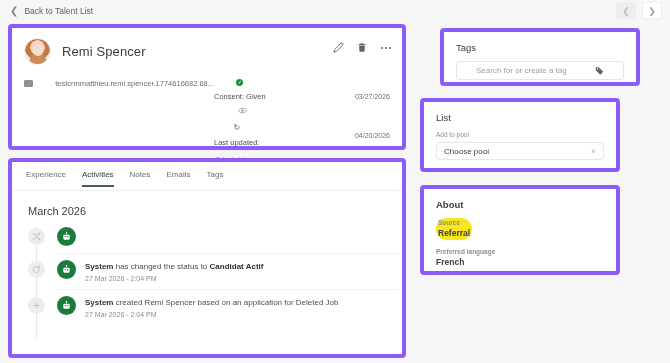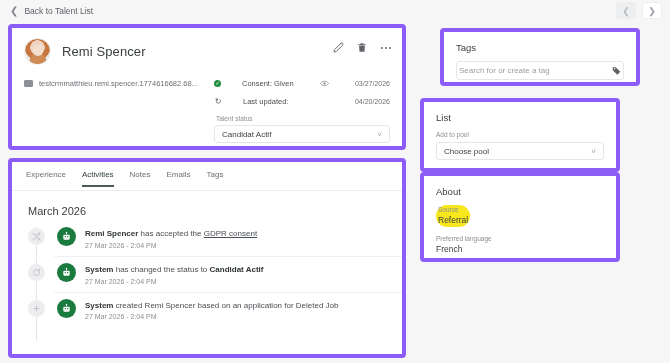--- a/index.html
+++ b/index.html
@@ -56,25 +56,25 @@
   .pname { font-size: 13px; color: #3c4043; margin-left: 11px; letter-spacing: .1px; }
   .head-actions {
     position: absolute; right: 10px; top: 14px;
     display: flex; align-items: center; gap: 13px; color: #5f6368;
   }
   .iconbtn { cursor: pointer; display: flex; align-items: center; justify-content: center; }
 
   .profile-body { display: flex; padding: 14px 12px 0 12px; }
   .pb-left { width: 190px; }
   .pb-right { flex: 1; }
-  .email-row { display: flex; align-items: center; gap: 6px; font-size: 7.5px; color: #6b7075; }
+  .email-row { display: flex; align-items: center; gap: 6px; font-size: 7.5px; color: #6b7075; justify-content: space-between; }
   .mailicon { width: 9px; height: 7px; border: 1px solid #8b9096; border-radius: 1px; position: relative; flex: 0 0 auto; background:#8b9096;}
 
   .info-row { display: flex; align-items: center; font-size: 7.5px; color: #4a4f54; margin-bottom: 9px; }
-  .info-row .lbl { display: flex; align-items: center; gap: 21px; }
+  .info-row .lbl { display: flex; align-items: center; gap: 6px; flex-direction: column; }
   .info-row .date { margin-left: auto; font-size: 7px; color: #6b7075; }
   .dot-ok {
     width: 7px; height: 7px; border-radius: 50%; background: #1e8e3e;
     display: inline-flex; align-items: center; justify-content: center;
     color: #fff; font-size: 5px; line-height: 1; flex: 0 0 auto;
   }
   .refresh-ic { font-size: 8px; color: #5f6368; width: 8px; text-align: center; }
   .eye-ic { margin-left: 5px; color: #80868b; display: inline-flex; }
 
   .field-label { font-size: 6.5px; color: #8a8f94; margin: 2px 0 3px 2px; }
@@ -116,26 +116,26 @@
   }
   .tl-text { margin-left: 9px; padding-top: 1px; }
   .tl-line { font-size: 8px; color: #4a4f54; line-height: 1.35; }
   .tl-line b { color: #2f3437; font-weight: bold; }
   .tl-line a { color: #4a4f54; text-decoration: underline; }
   .tl-time { font-size: 7px; color: #8a8f94; margin-top: 2px; }
 
   
   #tags-card { left: 440px; top: 28px; width: 200px; height: 58px; }
   #pools-card { left: 420px; top: 98px; width: 200px; height: 74px; }
-  #about-card { left: 420px; top: 172px; width: 200px; height: 90px; }
+  #about-card { left: 420px; top: 185px; width: 200px; height: 90px; font-weight: bold; }
   .panel-title { font-size: 9.5px; color: #3c4043; padding: 10px 12px 0 12px; }
   .panel-body { padding: 8px 12px 0 12px; }
   .input-box {
     height: 19px; border: 1px solid #e4e6e8; border-radius: 3px; background: #fff;
-    display: flex; align-items: center; padding: 0 2px; font-size: 8px; color: #9aa0a6;
+    display: flex; align-items: center; padding: 0 19px; font-size: 8px; color: #9aa0a6;
     cursor: text;
   }
   .input-box .tagic { margin-left: auto; color: #5f6368; display: inline-flex; }
   .sub-label { font-size: 6.5px; color: #8a8f94; margin-bottom: 4px; }
   .about-field { margin-top: 8px; }
   .about-lbl { font-size: 6.5px; color: #8a8f94; }
   .about-val { font-size: 8.5px; color: #3c4043; margin-top: 2px; }
   .hl-block { background: #f8e71c; display: inline-block; padding: 1px 2px 2px 2px; border-radius: 11px; }
 </style>
 </head>
@@ -258,26 +258,20 @@
         </div>
         <div class="green-node">
           <svg width="11" height="11" viewBox="0 0 24 24" fill="#ffffff">
             <rect x="5" y="8" width="14" height="11" rx="2.5"></rect>
             <rect x="11" y="3" width="2" height="4"></rect>
               <circle cx="12" cy="3" r="1.6"></circle>
             <rect x="8" y="11" width="2.6" height="2.6" rx=".6" fill="#1b7a3d"></rect>
             <rect x="13.4" y="11" width="2.6" height="2.6" rx=".6" fill="#1b7a3d"></rect>
           </svg>
         </div>
-        <div class="tl-text">
-          <div class="tl-line">
-            <b>Remi Spencer</b><span> has accepted the </span><a>GDPR consent</a>
-          </div>
-          <div class="tl-time">27 Mar 2026 - 2:04 PM</div>
-        </div>
       </div>
 
       <div class="tl-item">
         <div class="rail-node">
           <svg width="9" height="9" viewBox="0 0 24 24" fill="none" stroke="#bdc1c6" stroke-width="2.5" stroke-linecap="round">
               <path d="M20 12a8 8 0 1 1-2.5-5.8"></path>
               <path d="M20 3v5h-5"></path>
             </svg>
         </div>
         <div class="green-node">

